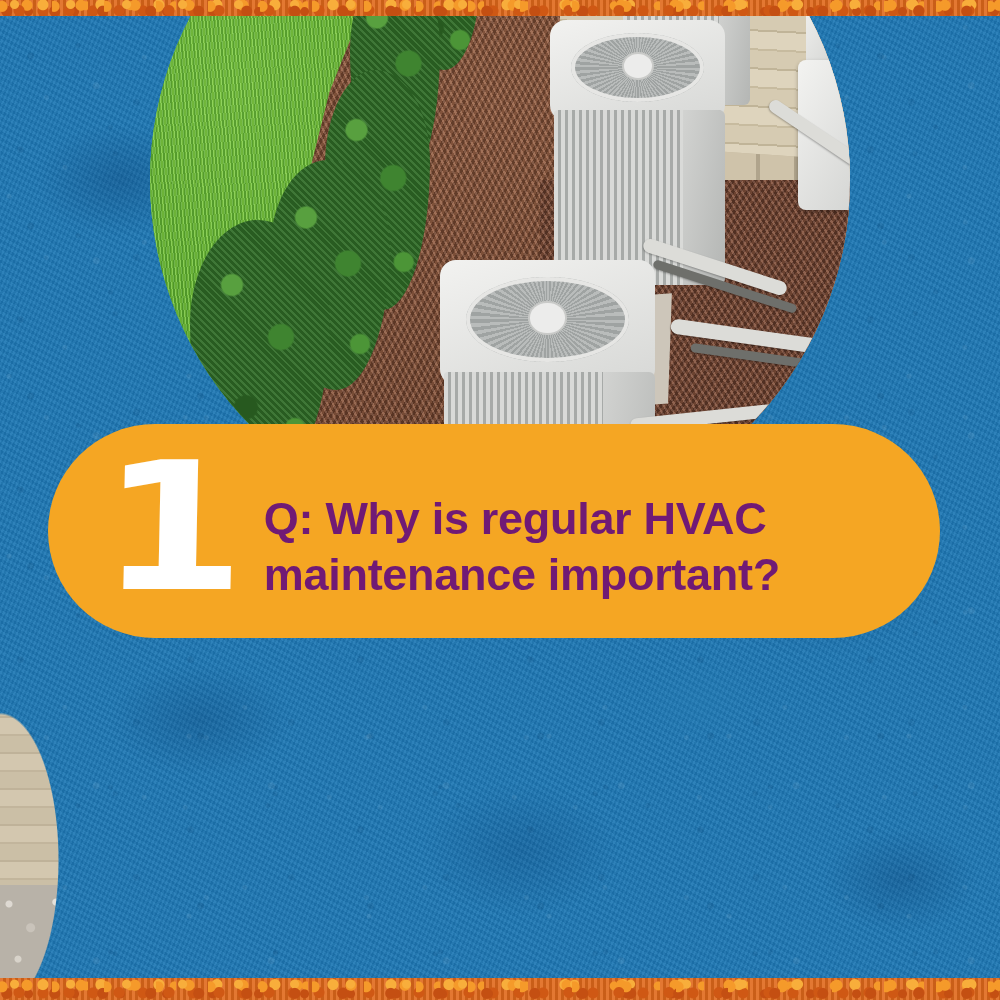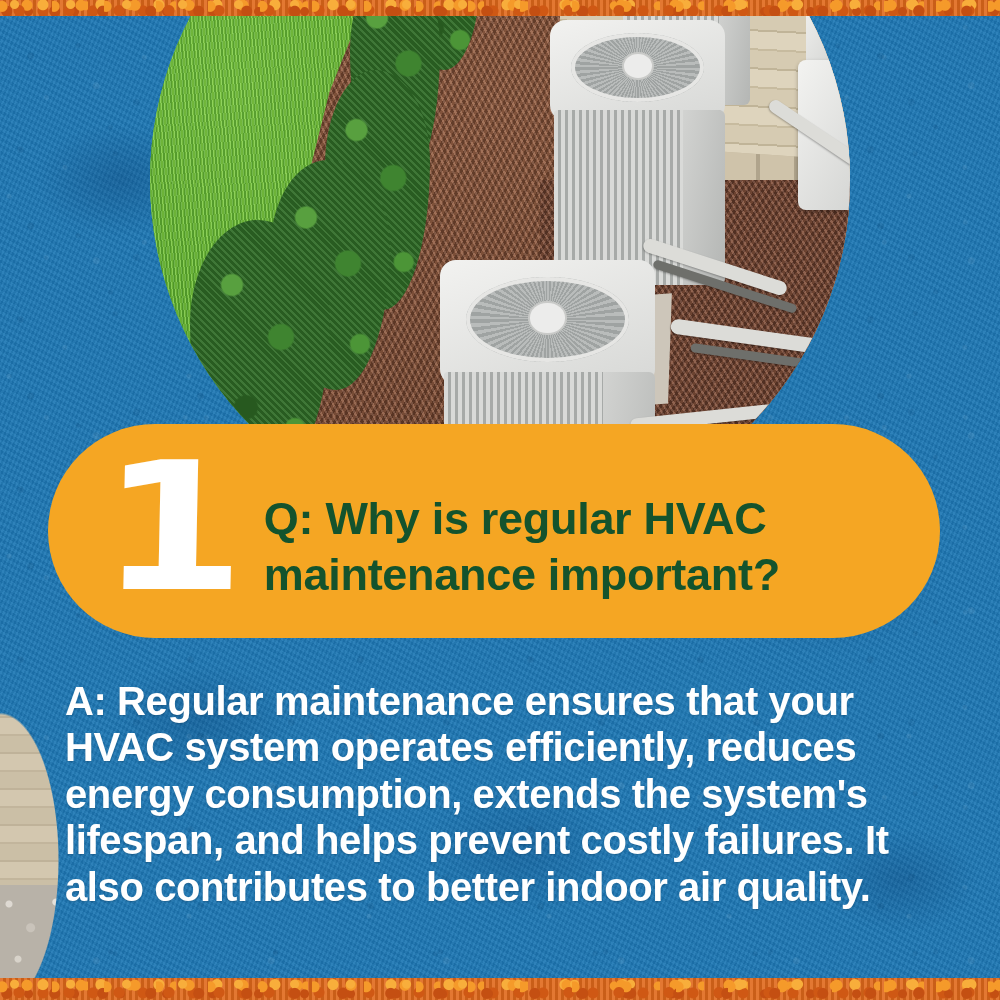--- a/index.html
+++ b/index.html
@@ -273,21 +273,21 @@
     font-weight:bold;
     line-height:.82;
     letter-spacing:-4px;
     font-family:"DejaVu Sans", sans-serif;
     transform:scaleX(1.18) skewX(-1deg);
     transform-origin:left center;
     margin-right:44px;
     margin-top:-6px;
   }
   .qtext {
-    color:#14532d;
+    color:#701a75;
     font-size:45px;
     font-weight:bold;
     line-height:1.24;
     letter-spacing:-.3px;
     max-width:660px;
     margin-top:32px;
   }
 
   
   .answer {
@@ -364,18 +364,17 @@
       <div class="pipe dark d2"></div>
       <div class="pipe p4"></div>
     </div>
   </div>
 
   <div class="qbanner">
     <div class="qnum">1</div>
     <div class="qtext">Q: Why is regular HVAC maintenance important?</div>
   </div>
 
-  <div class="answer">A: Regular maintenance ensures that your HVAC system operates efficiently, reduces energy consumption, extends the system's lifespan, and helps prevent costly failures. It also contributes to better indoor air quality.</div>
 
   <div class="strip strip-top"></div>
   <div class="strip strip-bottom"></div>
 
 </div>
 
 </body></html>

